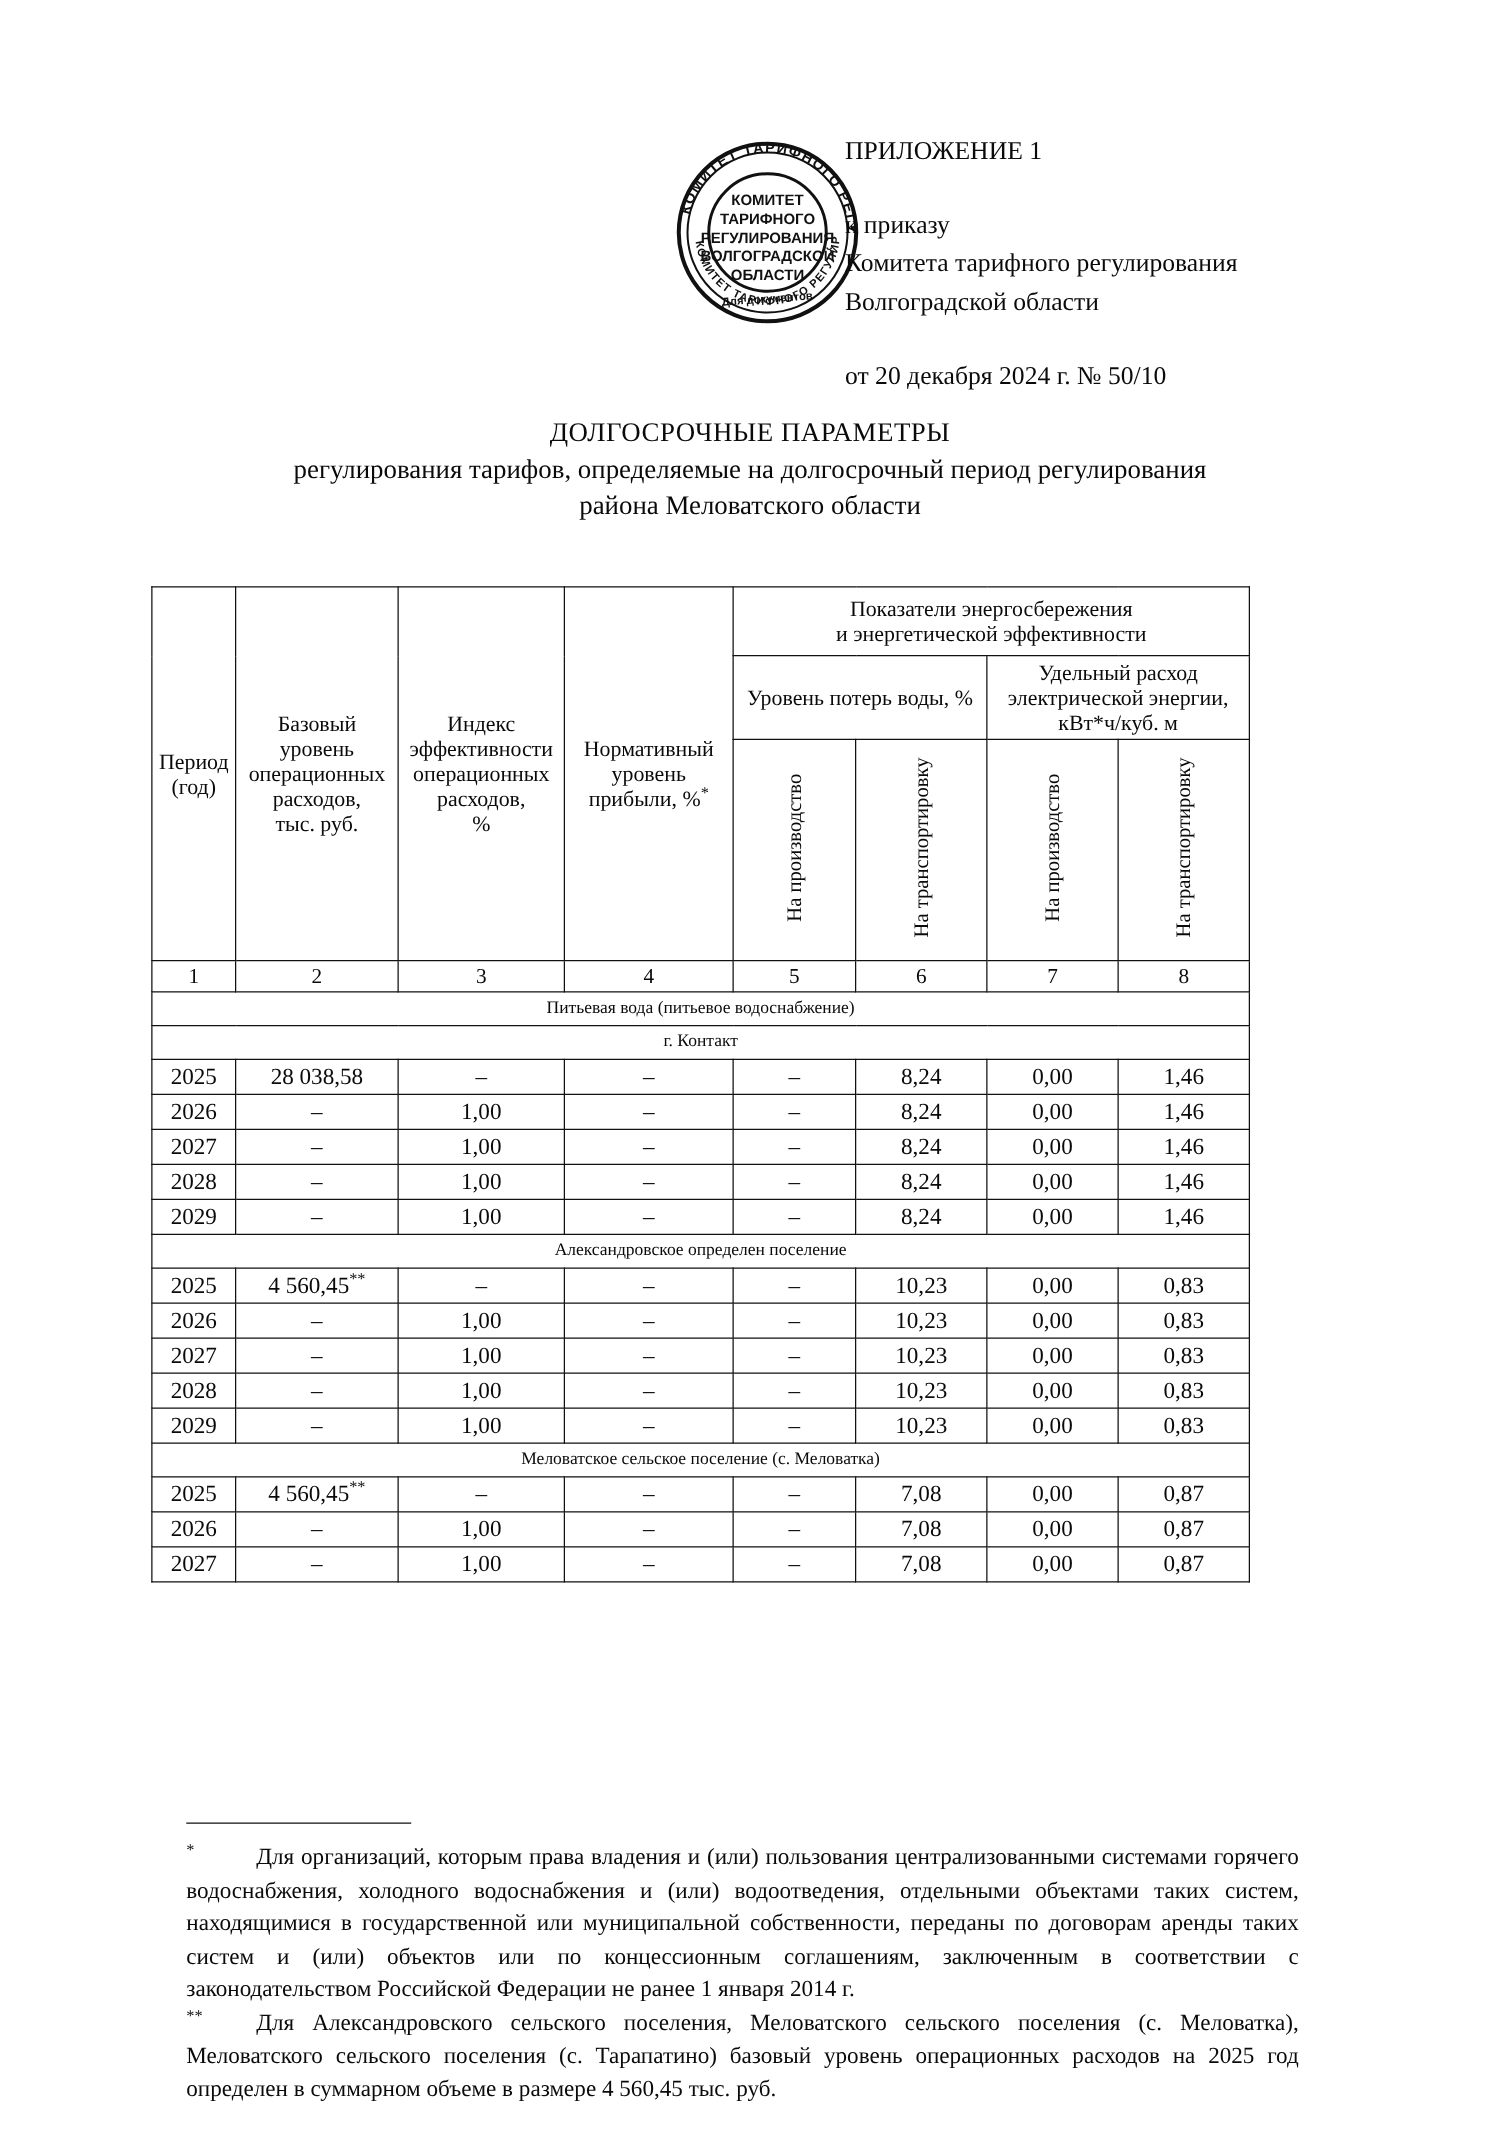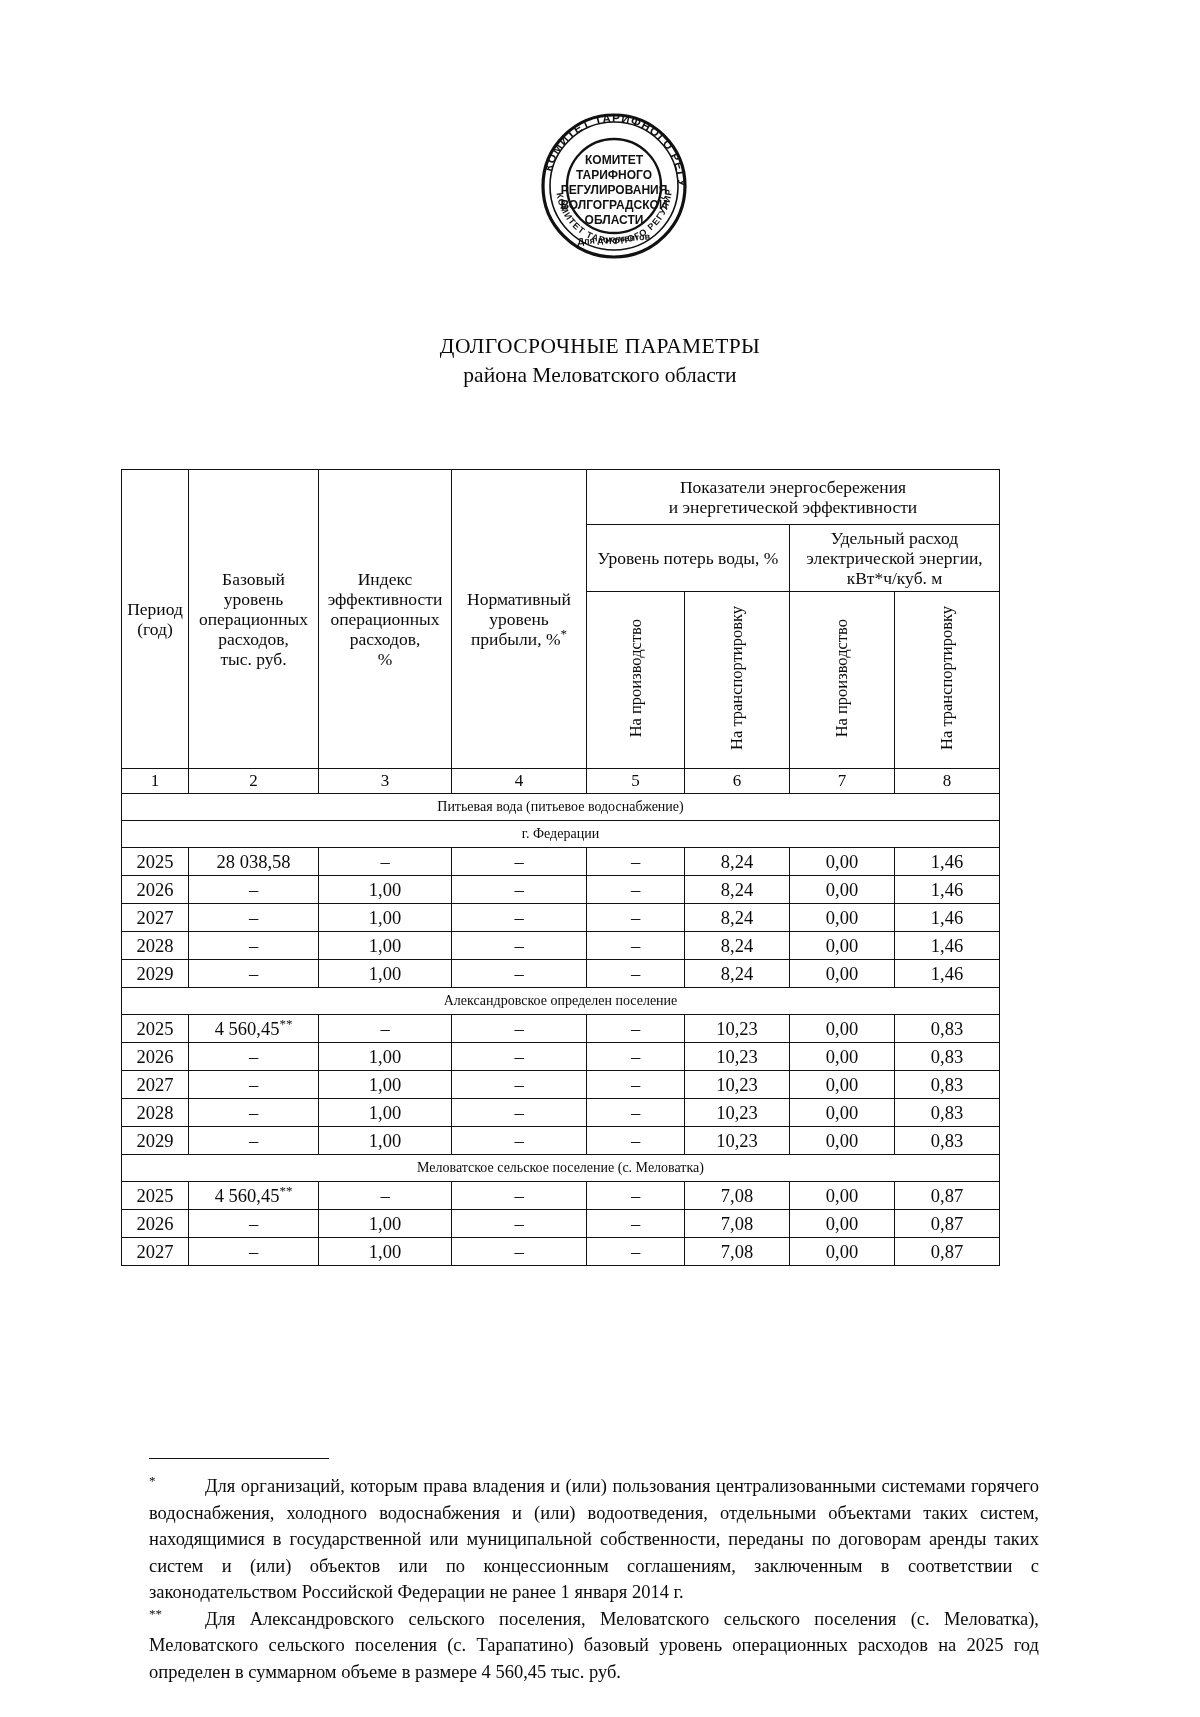--- a/index.html
+++ b/index.html
@@ -159,23 +159,33 @@
         <text x="90" y="68" font-size="12">КОМИТЕТ</text>
         <text x="90" y="83" font-size="12">ТАРИФНОГО</text>
         <text x="90" y="98" font-size="12">РЕГУЛИРОВАНИЯ</text>
         <text x="90" y="113" font-size="12">ВОЛГОГРАДСКОЙ</text>
         <text x="90" y="128" font-size="12">ОБЛАСТИ</text>
       </g>
       <text x="90" y="146" font-family="'Liberation Sans', sans-serif" font-size="9" font-weight="bold" fill="#111" text-anchor="middle" transform="rotate(-4 90 146)">Для документов</text>
     </svg>
   </div>
 
+  <div class="header-block">
+    <div class="hdr-line">ПРИЛОЖЕНИЕ 1</div>
+    <div class="hdr-gap"></div>
+    <div class="hdr-line">к приказу</div>
+    <div class="hdr-line">Комитета тарифного регулирования</div>
+    <div class="hdr-line">Волгоградской области</div>
+    <div class="hdr-gap"></div>
+    <div class="hdr-line">от 20 декабря 2024 г. № 50/10</div>
+  </div>
 
   <div class="title-block">
     <div class="title-main">ДОЛГОСРОЧНЫЕ ПАРАМЕТРЫ</div>
+    <div>регулирования тарифов, определяемые на долгосрочный период регулирования</div>
     <div>района Меловатского области</div>
   </div>
 
   <div class="tbl-wrap">
     <table class="params">
       <colgroup>
         <col class="c1">
           <col class="c2">
           <col class="c3">
           <col class="c4">
@@ -213,21 +223,21 @@
           <td>6</td>
           <td>7</td>
           <td>8</td>
         </tr>
       </thead>
       <tbody id="tbody">
           <tr class="grp">
             <td colspan="8">Питьевая вода (питьевое водоснабжение)</td>
           </tr>
           <tr class="grp">
-            <td colspan="8">г. Федерации</td>
+            <td colspan="8">г. Контакт</td>
           </tr>
           <tr class="datarow">
             <td>2025</td>
             <td>28 038,58</td>
             <td>–</td>
             <td>–</td>
             <td>–</td>
             <td>8,24</td>
             <td>0,00</td>
             <td>1,46</td>

